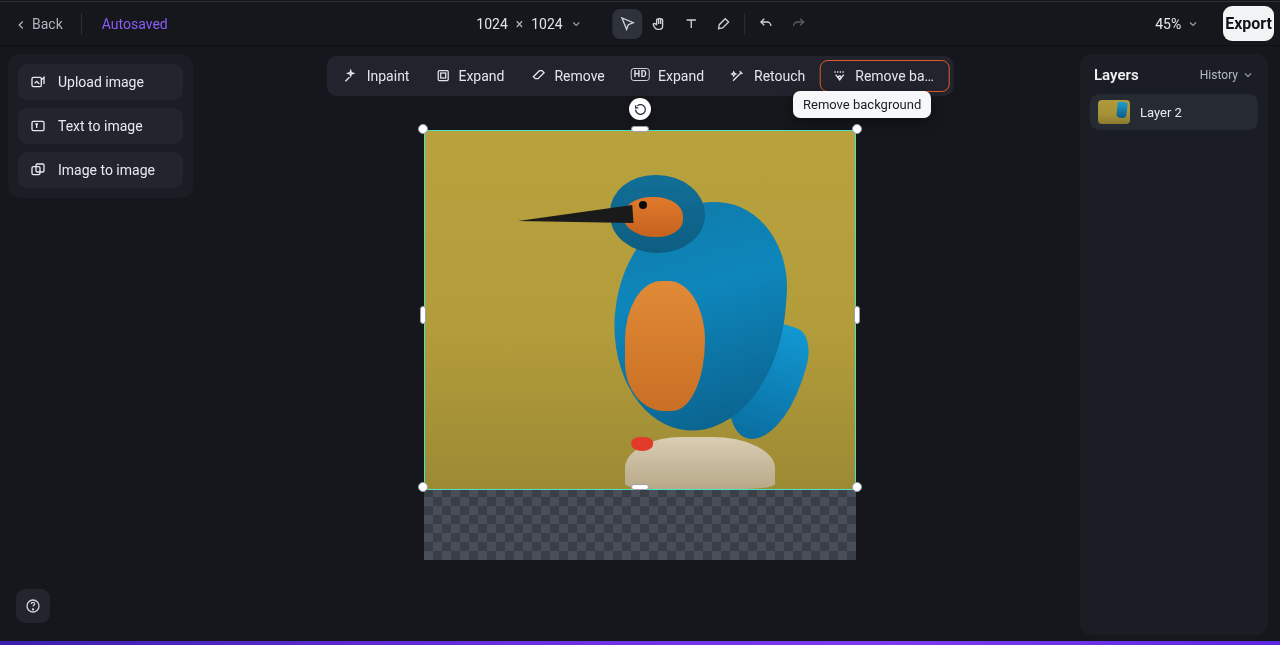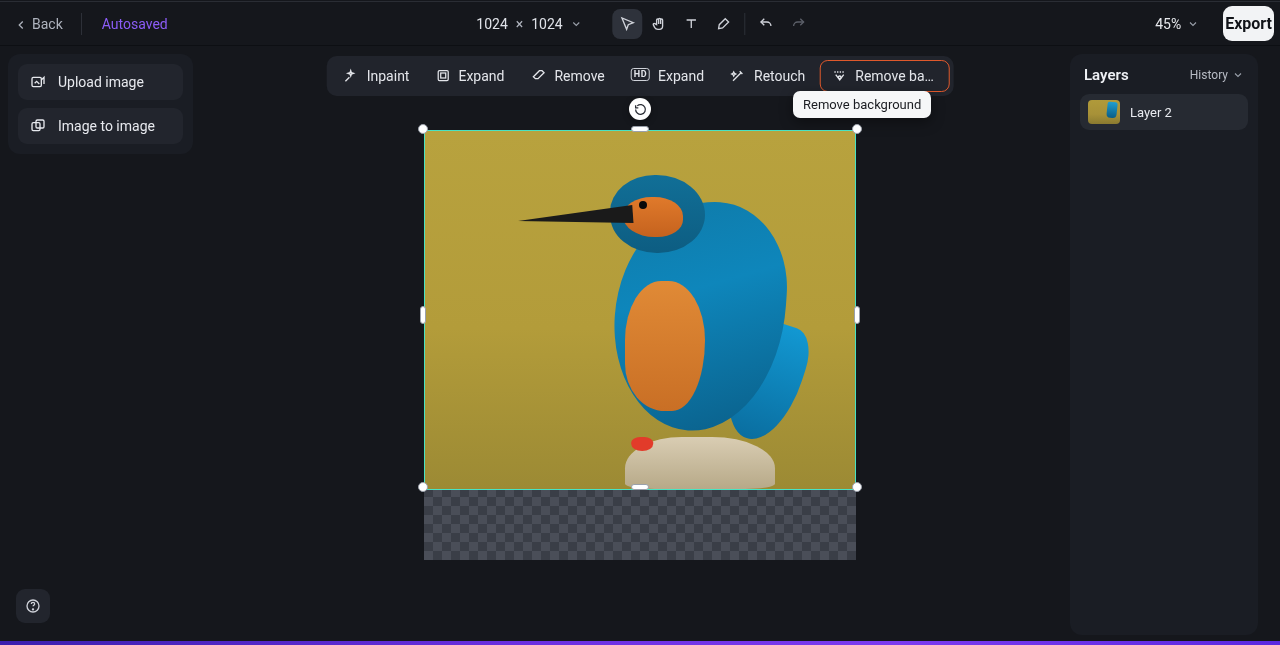--- a/index.html
+++ b/index.html
@@ -29,21 +29,21 @@
   .zoom { display:flex; align-items:center; gap:6px; color:#e6e8ec; font-size:14px; padding:6px 8px; border-radius:6px; cursor:pointer; margin-right:10px; }
   .export { background:#f2f3f5; color:#111318; font-size:16px; font-weight:700; padding:8px 2px; border-radius:9px; cursor:pointer; }
 
   
   .create { position:absolute; left:8px; top:54px; width:185px; background:#1a1d24; border-radius:12px; padding:10px; }
   .create-row { display:flex; align-items:center; gap:10px; color:#f0f1f4; font-size:15px; font-weight:600; padding:6px 6px 12px 6px; cursor:pointer; }
   .cbtn { display:flex; align-items:center; gap:12px; background:#22252d; color:#e7e9ee; font-size:14px; padding:10px 12px; border-radius:9px; margin-top:8px; cursor:pointer; }
   .cbtn:first-of-type { margin-top:0; }
 
   
-  .layers { position:absolute; right:22px; top:54px; bottom:10px; width:188px; background:#1a1d24; border-radius:12px; padding:12px 10px; }
+  .layers { position:absolute; right:12px; top:54px; bottom:10px; width:188px; background:#1a1d24; border-radius:12px; padding:12px 10px; }
   .layers-hd { display:flex; align-items:center; justify-content:space-between; padding:0 4px 10px 4px; }
   .layers-hd .title { color:#eef0f4; font-size:15px; font-weight:600; }
   .history { display:flex; align-items:center; gap:4px; color:#b7bbc4; font-size:12px; cursor:pointer; }
   .layer-item { display:flex; align-items:center; gap:10px; background:#262a32; border-radius:9px; padding:6px 8px; cursor:pointer; }
   .thumb { width:32px; height:24px; border-radius:4px; background:linear-gradient(180deg,#b09a3a 0%, #a79138 60%, #8a7a30 100%); position:relative; overflow:hidden; }
   .thumb::after{ content:""; position:absolute; right:3px; top:2px; width:10px; height:16px; background:linear-gradient(180deg,#1f9ecf,#0a5c86); border-radius:2px 2px 4px 4px; transform:rotate(6deg);}
   .layer-item span { color:#e8eaef; font-size:13px; }
 
   
   .actions { position:absolute; left:50%; transform:translateX(-50%); top:56px; display:flex; align-items:center; background:#21242c; border-radius:10px; padding:4px; gap:2px; }
@@ -168,20 +168,27 @@
 </div>
 
 <div class="create">
   <div class="cbtn">
     <svg width="16" height="16" viewBox="0 0 24 24" fill="none" stroke="currentColor" stroke-width="2">
         <rect x="3" y="5" width="14" height="14" rx="2"></rect>
         <path d="M17 9l4-4v10"></path>
         <path d="M7 14l3-3 4 4"></path>
       </svg>
     <span>Upload image</span>
+  </div>
+  <div class="cbtn">
+    <svg width="16" height="16" viewBox="0 0 24 24" fill="none" stroke="currentColor" stroke-width="2">
+        <rect x="3" y="5" width="18" height="14" rx="2"></rect>
+        <path d="M8 9h4M10 9v6"></path>
+      </svg>
+    <span>Text to image</span>
   </div>
   <div class="cbtn">
     <svg width="16" height="16" viewBox="0 0 24 24" fill="none" stroke="currentColor" stroke-width="2">
         <rect x="3" y="7" width="12" height="12" rx="2"></rect>
         <rect x="9" y="3" width="12" height="12" rx="2"></rect>
       </svg>
     <span>Image to image</span>
   </div>
 </div>
 

